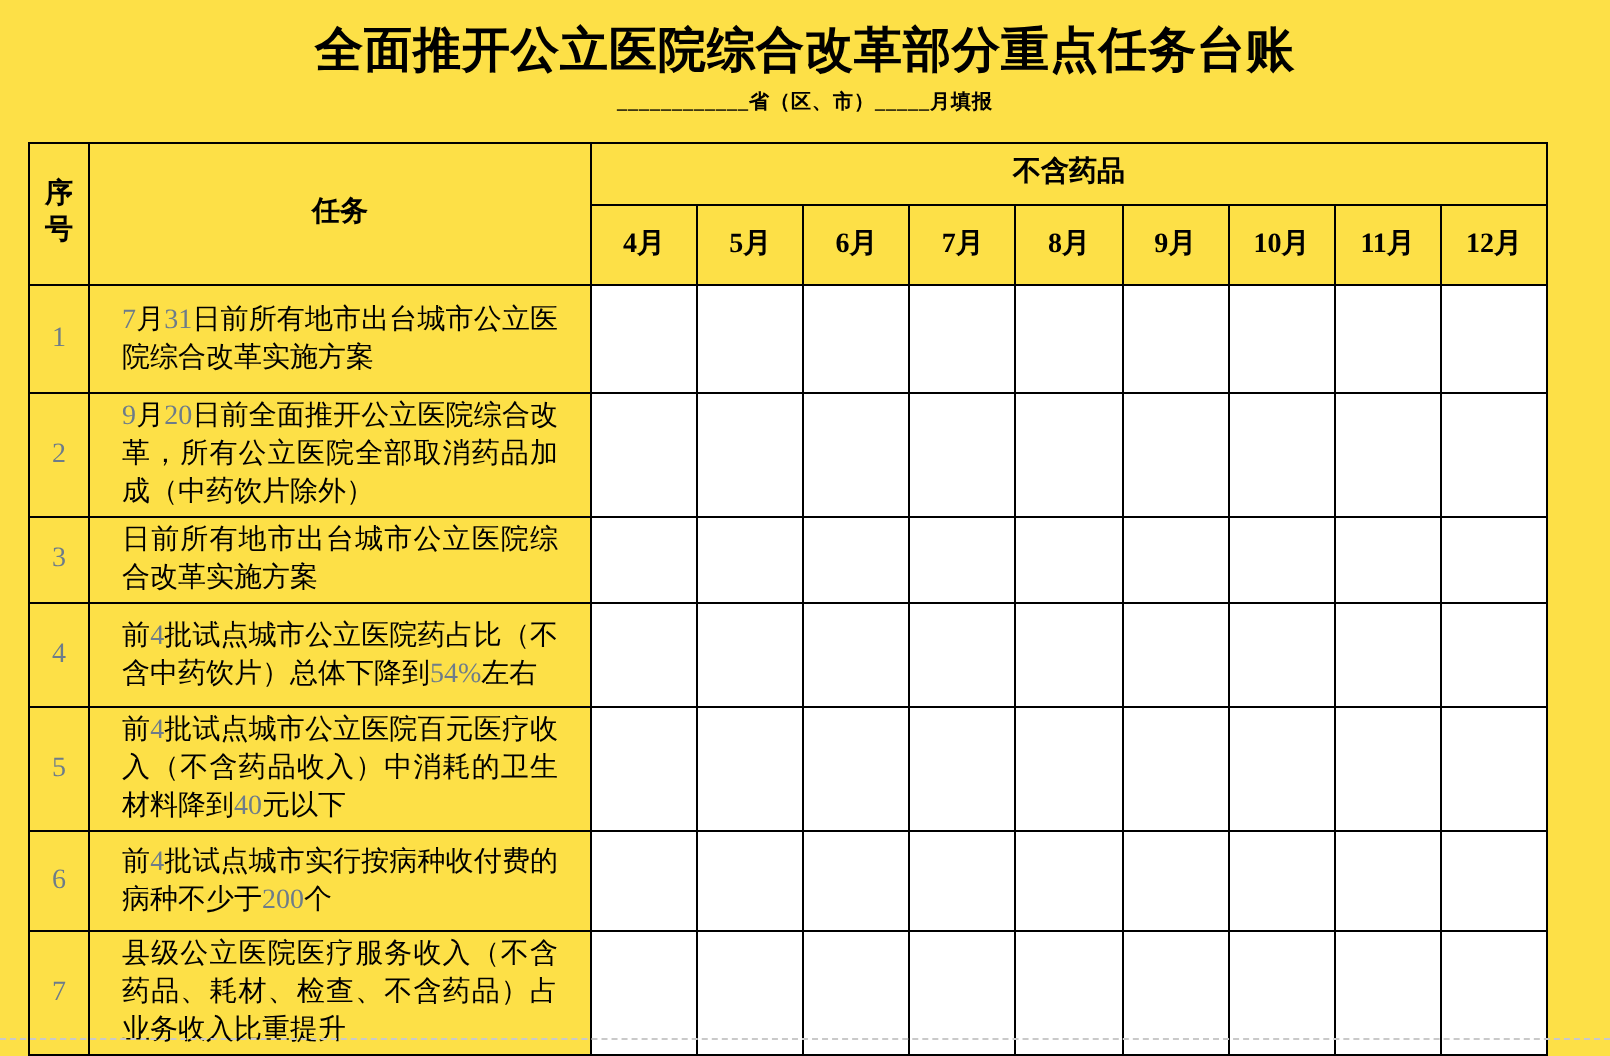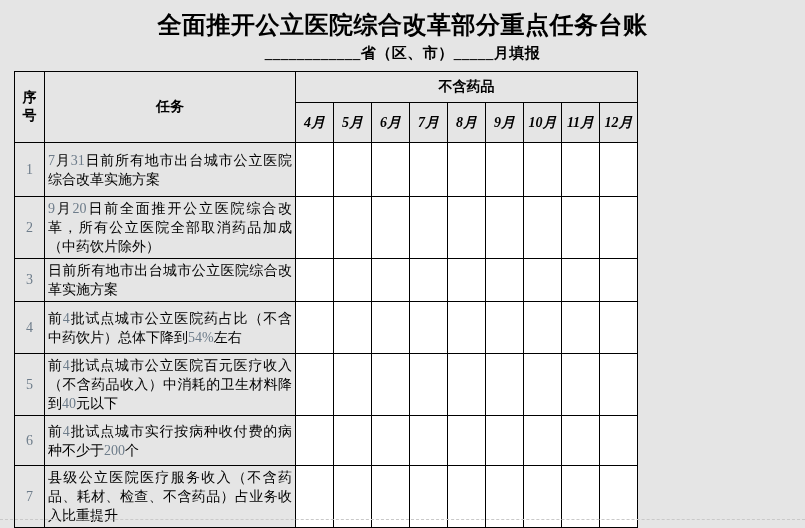--- a/index.html
+++ b/index.html
@@ -1,74 +1,74 @@
 <!DOCTYPE html>
 <html><head>
 <meta charset="utf-8">
 <style>
   html, body { margin:0; padding:0; }
   .page {
     position: relative;
     width: 805px;
     height: 528px;
-    background: #e5e5e5;
+    background: #fde047;
     color: #000;
     font-family: "Liberation Serif", "DejaVu Serif", serif;
     overflow: hidden;
   }
   .title {
     padding-top: 9px;
     text-align: center;
     font-size: 24px;
     font-weight: 700;
     letter-spacing: 0.5px;
     white-space: nowrap;
   }
   .subtitle {
     margin-top: 3px;
     text-align: center;
-    font-size: 15px;
+    font-size: 10px;
     font-weight: 700;
     letter-spacing: 0.5px;
     white-space: nowrap;
   }
   table.ledger {
     position: absolute;
     top: 71px;
     left: 14px;
-    width: 624px;
+    width: 760px;
     border-collapse: collapse;
     table-layout: fixed;
     border-radius: 31px;
   }
   .ledger th, .ledger td {
     border: 1px solid #000;
     overflow: hidden;
   }
   .ledger thead th {
     font-size: 14px;
     font-weight: 700;
     text-align: center;
     vertical-align: middle;
     padding: 0 2px;
     line-height: 18px;
   }
   th.seq-h { padding: 0 6px; }
   tr.h1 { height: 31px; }
-  tr.h2 { height: 40px; font-style: italic; }
+  tr.h2 { height: 40px; }
   td.seq {
     text-align: center;
     vertical-align: middle;
     font-size: 14px;
     padding: 0;
   }
   td.task {
     font-size: 14px;
     line-height: 19px;
-    padding: 2px 3px;
+    padding: 2px 16px;
     text-align: justify;
     text-justify: inter-ideograph;
     text-align-last: left;
     vertical-align: middle;
   }
   td.cell { background: #fff; }
   .num { color: #6d7c8a; }
   tr.r0 { height: 54px; }
   tr.r1 { height: 56px; }
   tr.r2 { height: 40px; }

